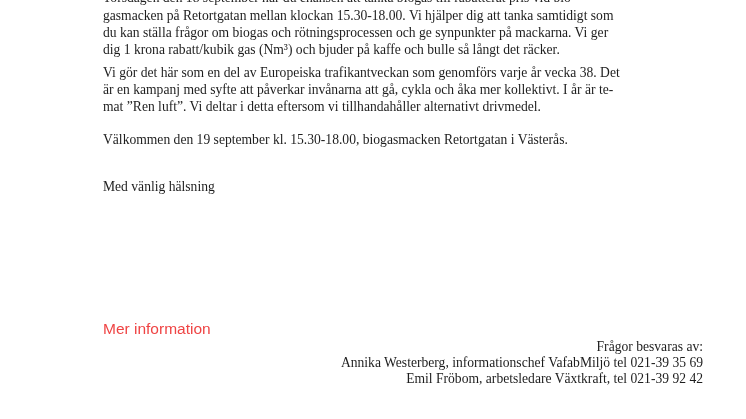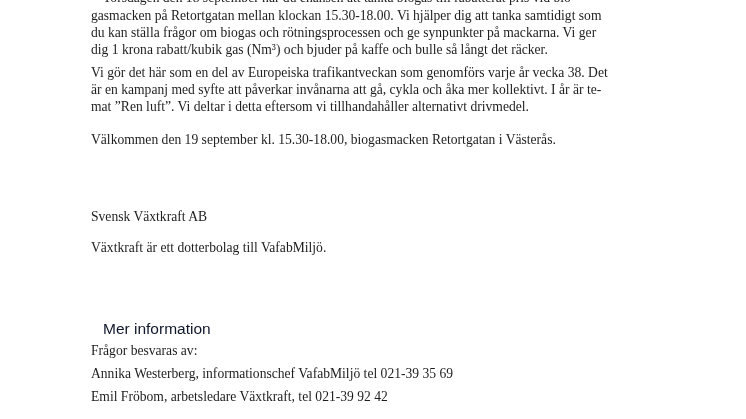--- a/index.html
+++ b/index.html
@@ -11,21 +11,21 @@
     position: relative;
     width: 746px;
     height: 419px;
     overflow: hidden;
     background: #ffffff;
     font-family: "Liberation Serif", "DejaVu Serif", serif;
     color: #1d1d1d;
   }
   .textline, .para {
     position: absolute;
-    left: 91px;
+    left: 103px;
     width: 600px;
     font-size: 13.6px;
     line-height: 17px;
     white-space: pre;
   }
   
   .clip-strip {
     position: absolute;
     left: 103px;
     top: 0;
@@ -47,25 +47,26 @@
   .line-subsidiary { top: 239px; }
   .heading-more-info {
     position: absolute;
     left: 103px;
     top: 319px;
     width: 600px;
     font-family: "Liberation Sans", "DejaVu Sans", sans-serif;
     font-size: 15.5px;
     line-height: 20px;
     white-space: pre;
-    color: #0f172a;
+    color: #ef4444;
   }
   .para-contacts {
     top: 339px;
-    line-height: 23px;
+    line-height: 16px;
+    text-align: right;
   }
 </style>
 </head>
 <body>
 
 <div class="page">
 
   <div class="clip-strip">
     <div class="inner">Torsdagen den 18 september har du chansen att tanka biogas till rabatterat pris vid bio-</div>
   </div>
@@ -73,24 +74,23 @@
   <div class="para para-intro">gasmacken på Retortgatan mellan klockan 15.30-18.00. Vi hjälper dig att tanka samtidigt som
 du kan ställa frågor om biogas och rötningsprocessen och ge synpunkter på mackarna. Vi ger
 dig 1 krona rabatt/kubik gas (Nm³) och bjuder på kaffe och bulle så långt det räcker.</div>
 
   <div class="para para-campaign">Vi gör det här som en del av Europeiska trafikantveckan som genomförs varje år vecka 38. Det
 är en kampanj med syfte att påverkar invånarna att gå, cykla och åka mer kollektivt. I år är te-
 mat ”Ren luft”. Vi deltar i detta eftersom vi tillhandahåller alternativt drivmedel.</div>
 
   <div class="textline line-welcome">Välkommen den 19 september kl. 15.30-18.00, biogasmacken Retortgatan i Västerås.</div>
 
+  <div class="textline line-greeting">Med vänlig hälsning</div>
 
-  <div class="textline line-company">Svensk Växtkraft AB</div>
 
-  <div class="textline line-subsidiary">Växtkraft är ett dotterbolag till VafabMiljö.</div>
 
   <div class="heading-more-info">Mer information</div>
 
   <div class="para para-contacts">Frågor besvaras av:
 Annika Westerberg, informationschef VafabMiljö tel 021-39 35 69
 Emil Fröbom, arbetsledare Växtkraft, tel 021-39 92 42</div>
 
 </div>
 
 </body></html>

